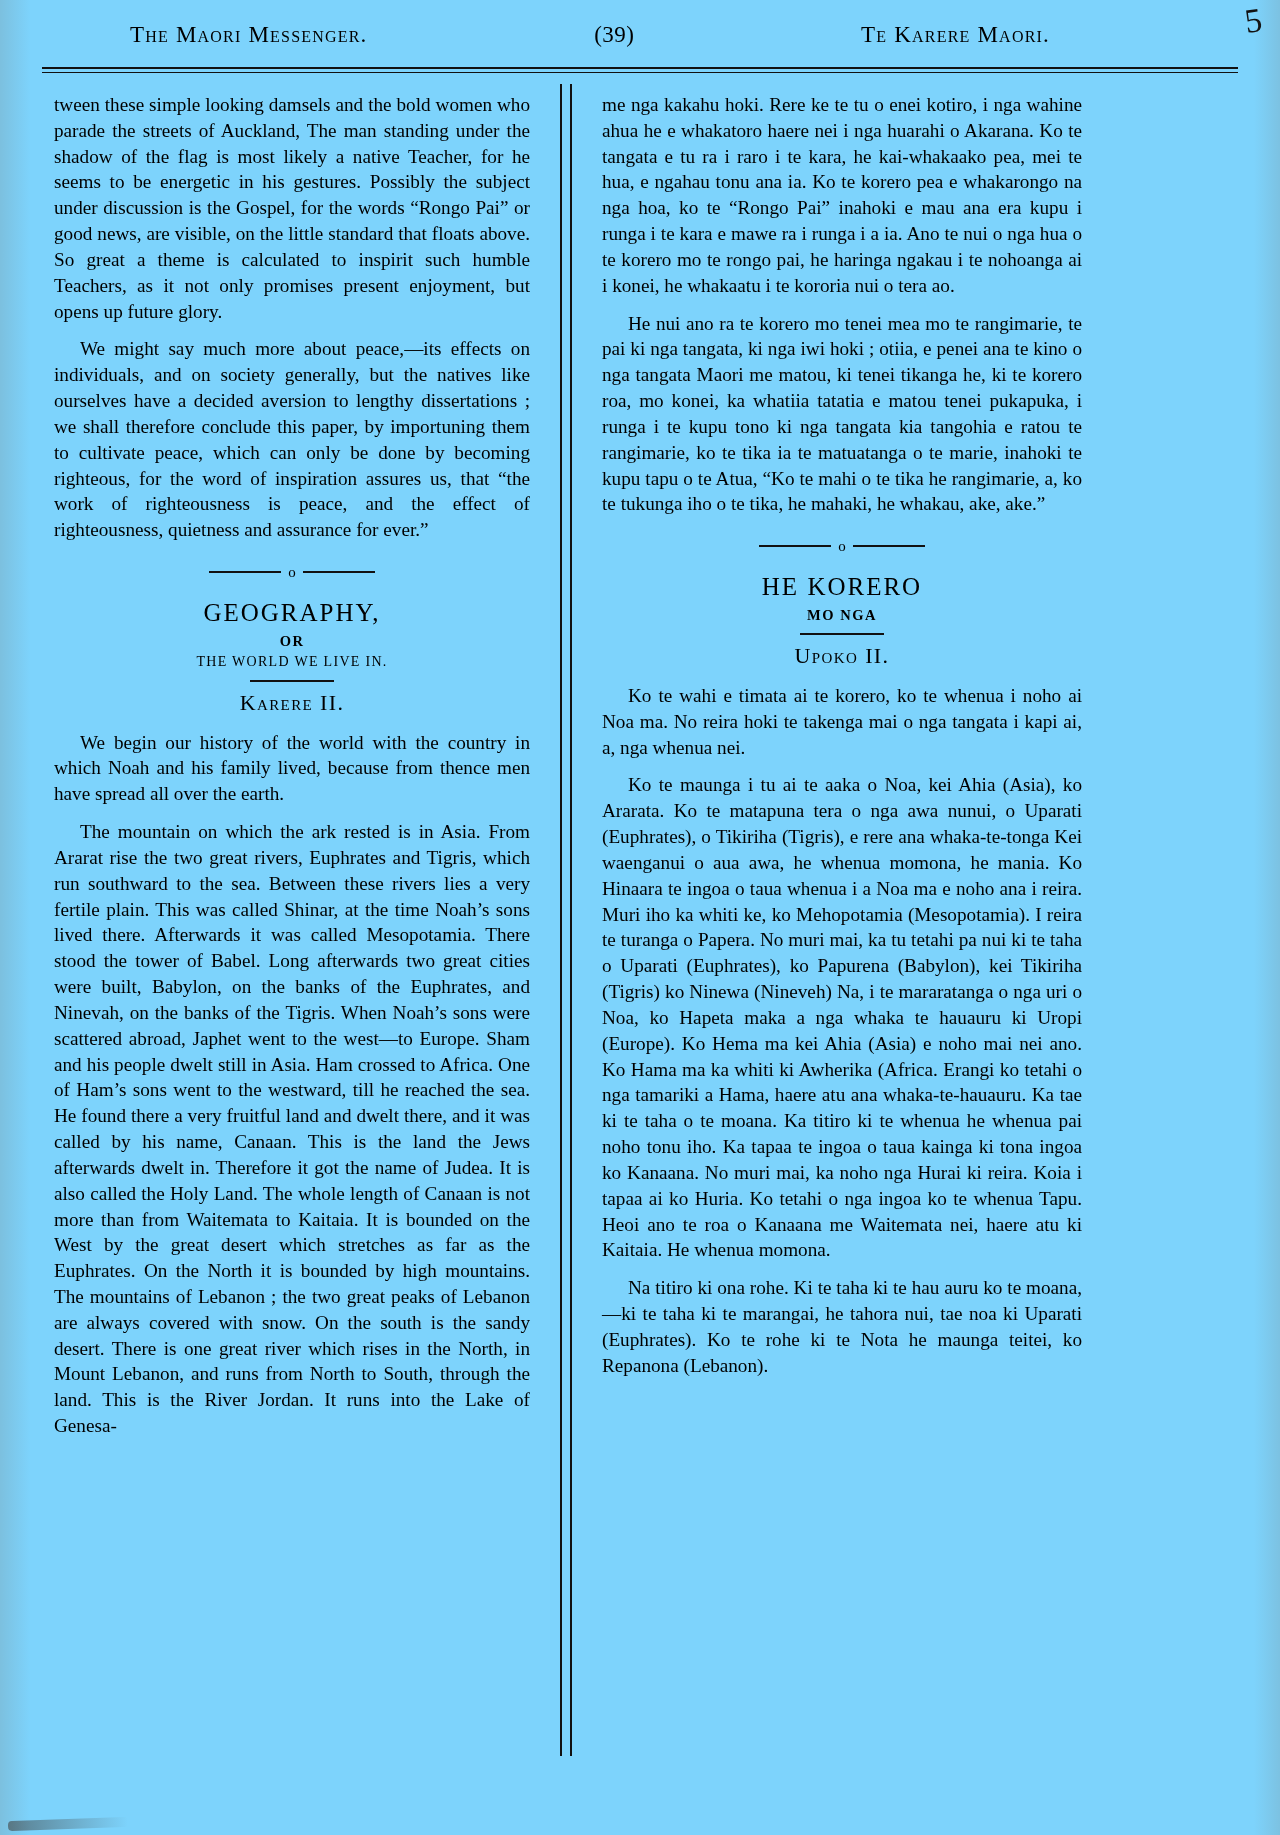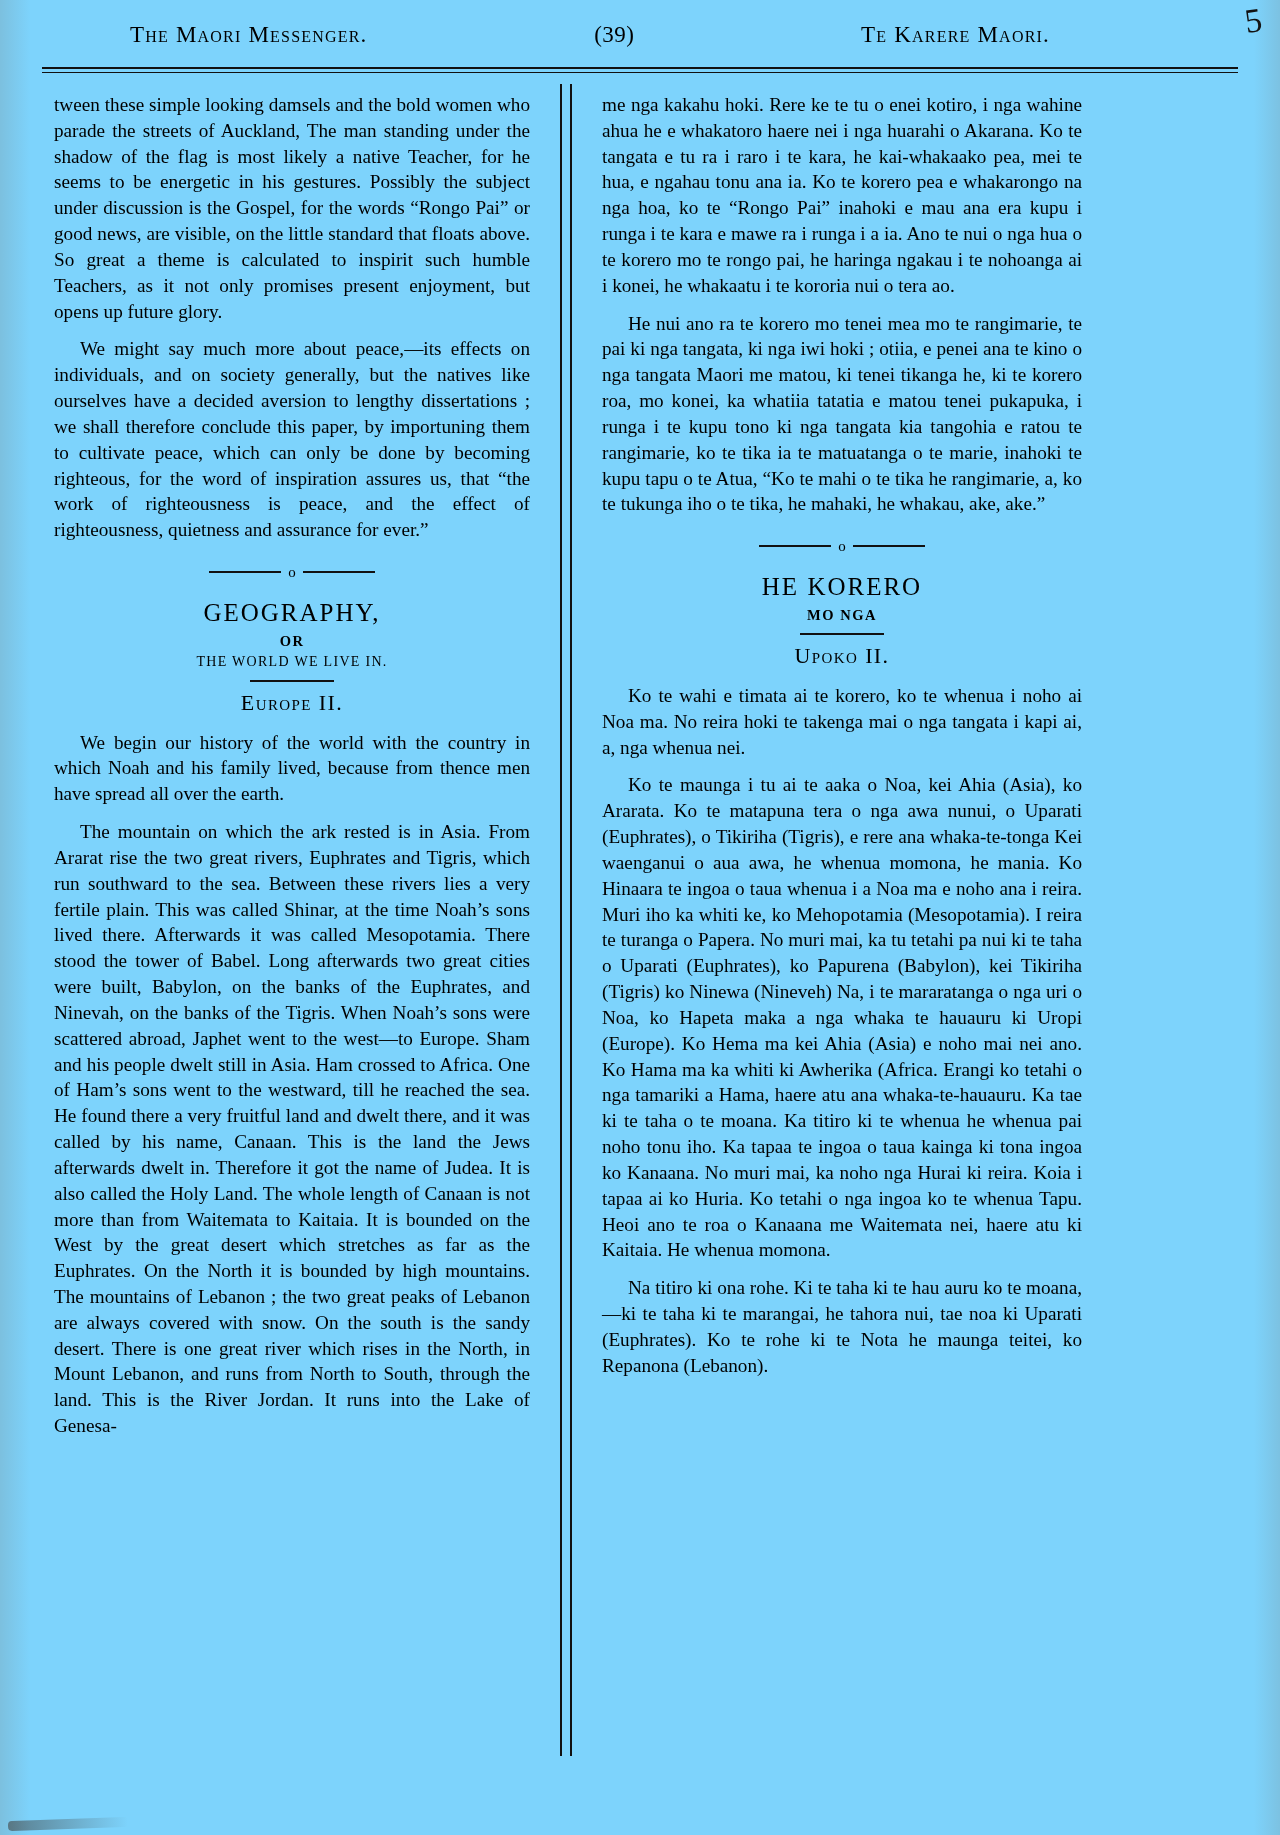--- a/index.html
+++ b/index.html
@@ -198,21 +198,21 @@
       <p>We might say much more about peace,—its effects on individuals, and on society generally, but the natives like ourselves have a decided aversion to lengthy dissertations ; we shall therefore conclude this paper, by importuning them to cultivate peace, which can only be done by becoming righteous, for the word of inspiration assures us, that “the work of righteousness is peace, and the effect of righteousness, quietness and assurance for ever.”</p>
 
       <div class="orn">
         <span class="bar"></span><span class="o">o</span><span class="bar"></span>
       </div>
 
       <div class="sect-title">GEOGRAPHY,</div>
       <div class="sect-sub-sm">OR</div>
       <div class="sect-sub">THE WORLD WE LIVE IN.</div>
       <div class="short-rule"></div>
-      <div class="chapter">Europe II.</div>
+      <div class="chapter">Karere II.</div>
 
       <p>We begin our history of the world with the country in which Noah and his family lived, because from thence men have spread all over the earth.</p>
       <p>The mountain on which the ark rested is in Asia. From Ararat rise the two great rivers, Euphrates and Tigris, which run southward to the sea. Between these rivers lies a very fertile plain. This was called Shinar, at the time Noah’s sons lived there. Afterwards it was called Mesopotamia. There stood the tower of Babel. Long afterwards two great cities were built, Babylon, on the banks of the Euphrates, and Ninevah, on the banks of the Tigris. When Noah’s sons were scattered abroad, Japhet went to the west—to Europe. Sham and his people dwelt still in Asia. Ham crossed to Africa. One of Ham’s sons went to the westward, till he reached the sea. He found there a very fruitful land and dwelt there, and it was called by his name, Canaan. This is the land the Jews afterwards dwelt in. Therefore it got the name of Judea. It is also called the Holy Land. The whole length of Canaan is not more than from Waitemata to Kaitaia. It is bounded on the West by the great desert which stretches as far as the Euphrates. On the North it is bounded by high mountains. The mountains of Lebanon ; the two great peaks of Lebanon are always covered with snow. On the south is the sandy desert. There is one great river which rises in the North, in Mount Lebanon, and runs from North to South, through the land. This is the River Jordan. It runs into the Lake of Genesa-</p>
     </div>
 
     <div class="col col-right">
       <p class="noindent">me nga kakahu hoki. Rere ke te tu o enei kotiro, i nga wahine ahua he e whakatoro haere nei i nga huarahi o Akarana. Ko te tangata e tu ra i raro i te kara, he kai-whakaako pea, mei te hua, e ngahau tonu ana ia. Ko te korero pea e whakarongo na nga hoa, ko te “Rongo Pai” inahoki e mau ana era kupu i runga i te kara e mawe ra i runga i a ia. Ano te nui o nga hua o te korero mo te rongo pai, he haringa ngakau i te nohoanga ai i konei, he whakaatu i te kororia nui o tera ao.</p>
       <p>He nui ano ra te korero mo tenei mea mo te rangimarie, te pai ki nga tangata, ki nga iwi hoki ; otiia, e penei ana te kino o nga tangata Maori me matou, ki tenei tikanga he, ki te korero roa, mo konei, ka whatiia tatatia e matou tenei pukapuka, i runga i te kupu tono ki nga tangata kia tangohia e ratou te rangimarie, ko te tika ia te matuatanga o te marie, inahoki te kupu tapu o te Atua, “Ko te mahi o te tika he rangimarie, a, ko te tukunga iho o te tika, he mahaki, he whakau, ake, ake.”</p>
 
       <div class="orn">

